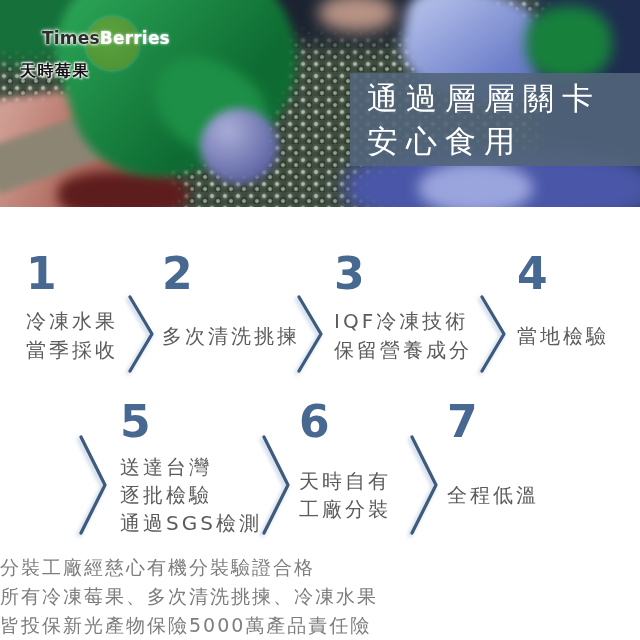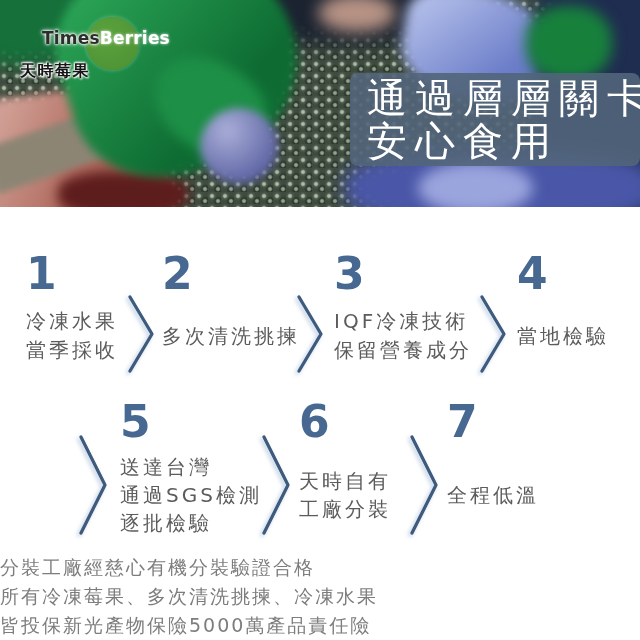--- a/index.html
+++ b/index.html
@@ -46,21 +46,21 @@
     box-shadow:0 0 4px rgba(255,255,255,.35);}
   .logo-row{position:absolute;left:24px;top:16px;white-space:nowrap;font-weight:bold;font-size:17px;letter-spacing:.2px;}
   .logo-times{color:#2d2d2d;text-shadow:0 0 2px #fff,0 0 3px #fff,0 0 5px #fff;}
   .logo-berries{color:#fff;text-shadow:0 0 3px rgba(255,255,255,.85);}
   .logo-cn{position:absolute;left:2px;top:49px;font-size:16px;font-weight:bold;color:#151515;letter-spacing:1.5px;
     text-shadow:0 0 2px #fff,0 0 3px #fff,1px 1px 2px #fff,-1px -1px 2px #fff;}
 
   
   .hero-overlay{position:absolute;left:350px;top:73px;width:290px;height:93px;z-index:4;
     background:var(--overlay-bg-rgba,rgba(82,101,122,.9));color:#fff;box-sizing:border-box;
-    padding:4px 0 0 17px;font-size:40px;letter-spacing:8px;line-height:43px;white-space:nowrap;border-radius:8px;}
+    padding:4px 0 0 17px;font-size:31px;letter-spacing:8px;line-height:43px;white-space:nowrap;}
 
   
   .step{position:absolute;}
   .row1{top:249px;}
   .row2{top:397px;}
   .num{font-size:44px;font-weight:bold;color:var(--step-number,#476890);line-height:50px;height:50px;}
   .lines{display:flex;flex-direction:column;justify-content:center;
     color:var(--step-text,#5c5c5c);font-size:20px;letter-spacing:3px;line-height:29px;white-space:nowrap;}
   .lines.h1{height:74px;}
   .lines.h2{height:96px;line-height:28px;}
@@ -157,22 +157,22 @@
   <div class="chev" style="left:78px;top:434px">
     <svg width="30" height="102" viewBox="0 0 30 102">
         <polyline points="3,3 27,51 3,99"></polyline>
       </svg>
   </div>
 
   <div class="step row2" style="left:120px">
     <div class="num">5</div>
     <div class="lines h2">
       <div>送達台灣</div>
+      <div>逐批檢驗</div>
       <div>通過SGS檢測</div>
-      <div>逐批檢驗</div>
     </div>
   </div>
 
   <div class="chev" style="left:261px;top:434px">
     <svg width="30" height="102" viewBox="0 0 30 102">
         <polyline points="3,3 27,51 3,99"></polyline>
       </svg>
   </div>
 
   <div class="step row2" style="left:299px">

